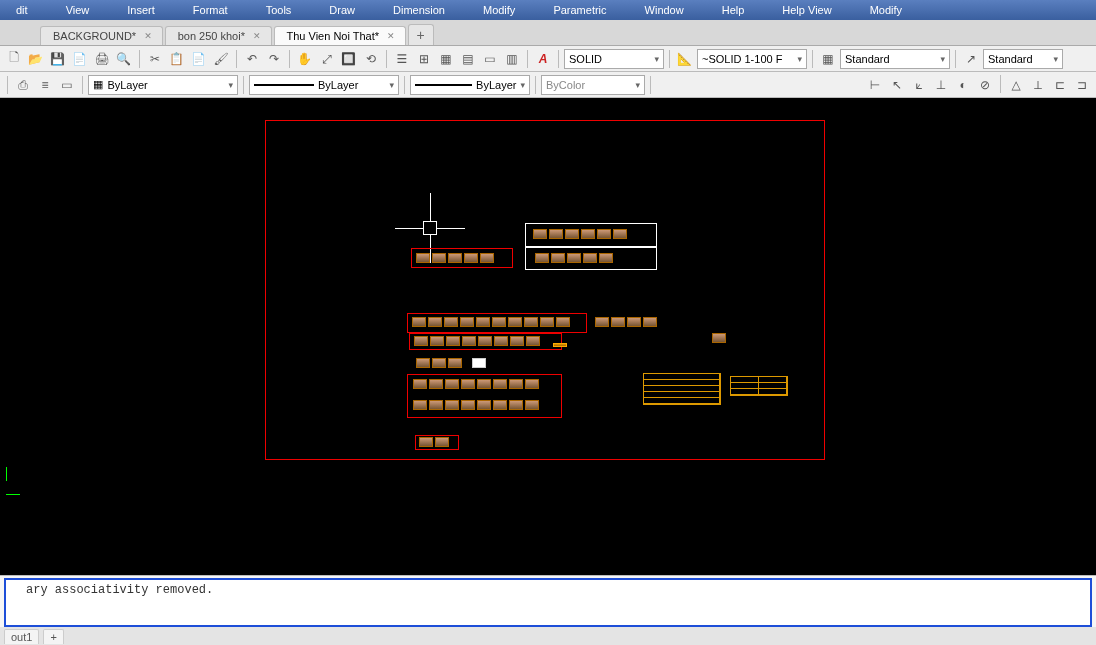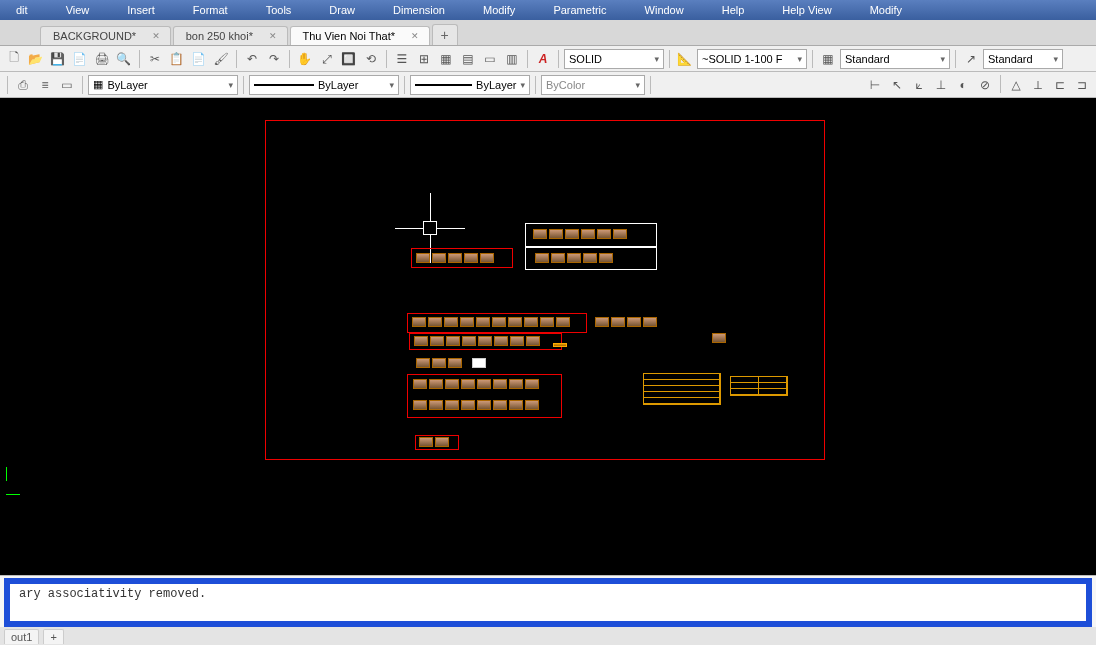--- a/index.html
+++ b/index.html
@@ -4,21 +4,21 @@
 <style>
 * { box-sizing: border-box; margin: 0; padding: 0; font-family: Tahoma, Arial, sans-serif; font-size: 11px; }
 body { width: 1096px; height: 645px; background: #e8e8e8; overflow: hidden; display: flex; flex-direction: column; }
 
 
 .menubar { background: linear-gradient(#5a7fbf,#3a5f9f); color: #fff; height: 20px; display: flex; align-items: center; padding: 0 4px; gap: 14px; }
 .menubar .mi { padding: 2px 12px; cursor: default; }
 
 
 .tabstrip { background: #d8d8d8; height: 26px; border-bottom: 1px solid #aaa; display: flex; align-items: flex-end; padding-left: 40px; }
-.tab { background: #e6e6e6; border: 1px solid #bbb; border-bottom: none; padding: 3px 10px 3px 12px; margin-right: 2px; border-radius: 3px 3px 0 0; display: flex; align-items: center; gap: 16px; color: #444; text-align: center; }
+.tab { background: #e6e6e6; border: 1px solid #bbb; border-bottom: none; padding: 3px 10px 3px 12px; margin-right: 2px; border-radius: 3px 3px 0 0; display: flex; align-items: center; gap: 8px; color: #444; text-align: center; }
 .tab.active { background: #fafafa; color: #000; font-weight: 500; }
 .tab .x { font-size: 9px; color: #888; }
 .tab.new { padding: 2px 8px; font-size: 14px; color: #666; }
 
 
 .tb { background: #f0f0f0; border-bottom: 1px solid #bbb; height: 26px; display: flex; align-items: center; padding: 0 4px; gap: 2px; }
 .tb .ico { width: 20px; height: 20px; border: 1px solid transparent; display: flex; align-items: center; justify-content: center; font-size: 12px; color: #555; }
 .tb .sep { width: 1px; height: 18px; background: #bbb; margin: 0 3px; }
 .tb select, .tb .combo { height: 20px; border: 1px solid #aaa; background: #fff; font-size: 11px; padding: 0 4px; }
 .tb .combo { display: flex; align-items: center; gap: 4px; }
@@ -48,21 +48,21 @@
 .tableblock .row div { flex:1; border-right:1px solid #d90; }
 
 
 .ucs { position:absolute; left:6px; bottom:80px; width:14px; height:14px; }
 .ucs::before, .ucs::after { content:""; position:absolute; background:#0f0; }
 .ucs::before { width:1px; height:14px; left:0; top:-14px; }
 .ucs::after { width:14px; height:1px; left:0; bottom:0; }
 
 
 .cmdwrap { height: 70px; background: #f6f6f6; border-top: 1px solid #bbb; display: flex; flex-direction: column; }
-.cmdhist { flex:1; background:#fff; border:6px solid #1d4ed8; margin:2px 4px 0 4px; padding:3px 9px; color:#333; font-family: "Courier New", monospace; font-size: 12px; overflow:hidden; }
+.cmdhist { flex:1; background:#fff; border:2px solid #1d4ed8; margin:2px 4px 0 4px; padding:3px 20px; color:#333; font-family: "Courier New", monospace; font-size: 12px; overflow:hidden; }
 .cmdline { background:#fff; border:1px solid #ccc; margin:2px 4px; padding:2px 6px; color:#888; font-style: italic; font-family: "Courier New", monospace; font-size: 12px; }
 .layouttabs { height: 18px; background:#e4e4e4; display:flex; align-items:center; padding:0 4px; gap:4px; font-size:10px; color:#555;}
 .layouttabs .lt { padding:1px 6px; border:1px solid #ccc; border-bottom:none; background:#f4f4f4; border-radius:2px 2px 0 0;}
 .swatch { width:10px; height:10px; display:inline-block; }
 .swatch.yellow { background:#ff0; border:1px solid #aa8; }
 .linestyle { width:60px; height:2px; background:#000; display:inline-block; vertical-align:middle; }
 </style>
 </head>
 <body>
 

